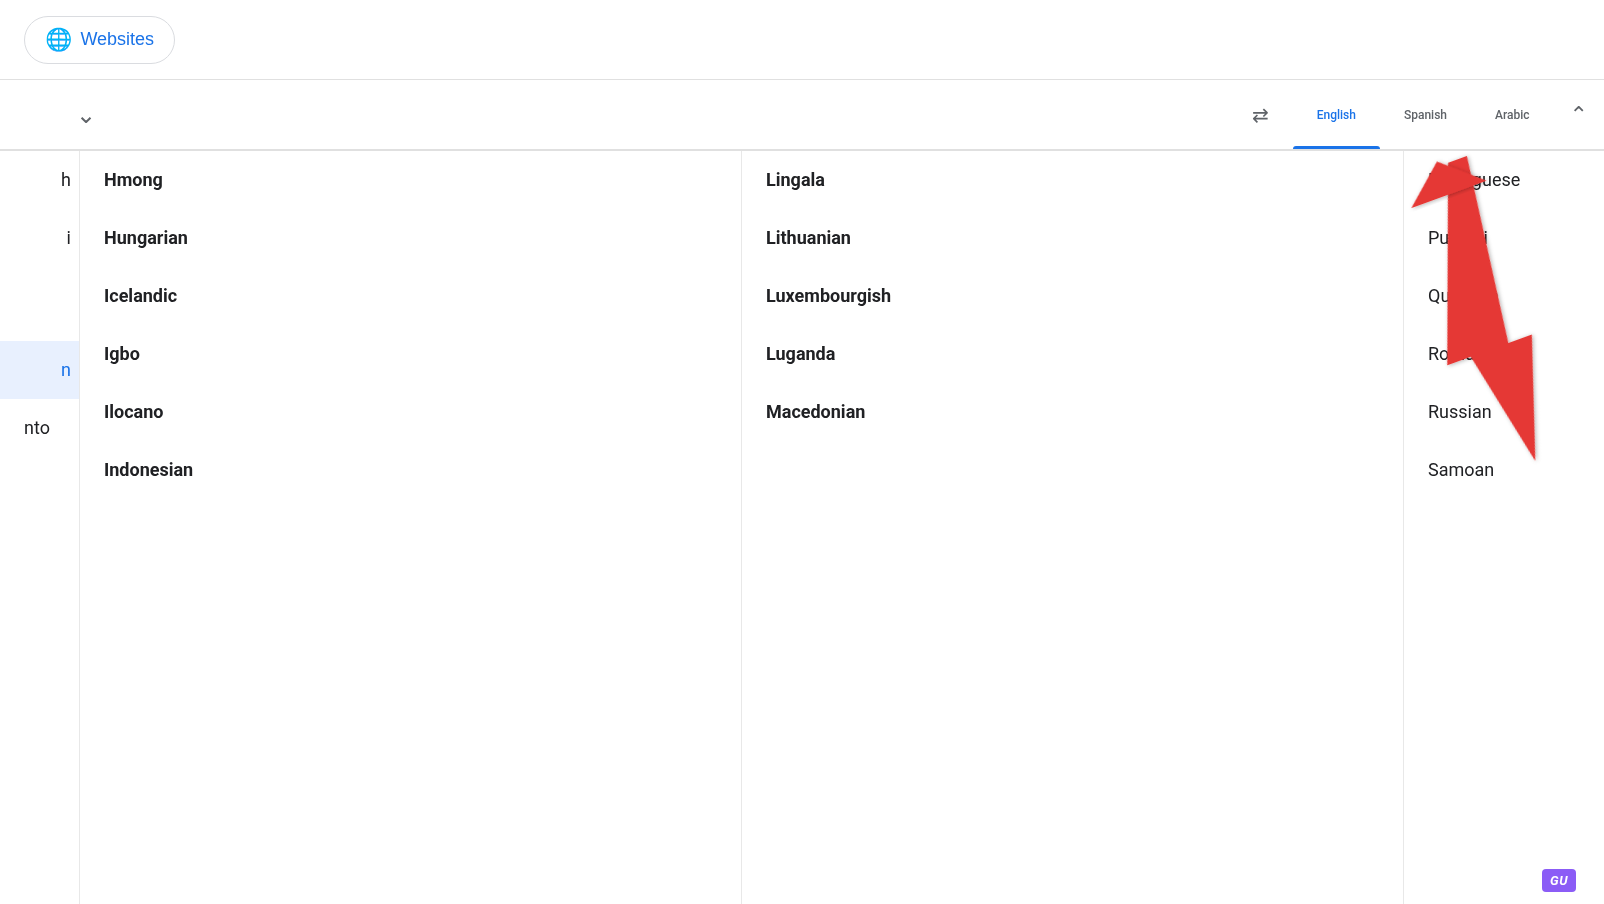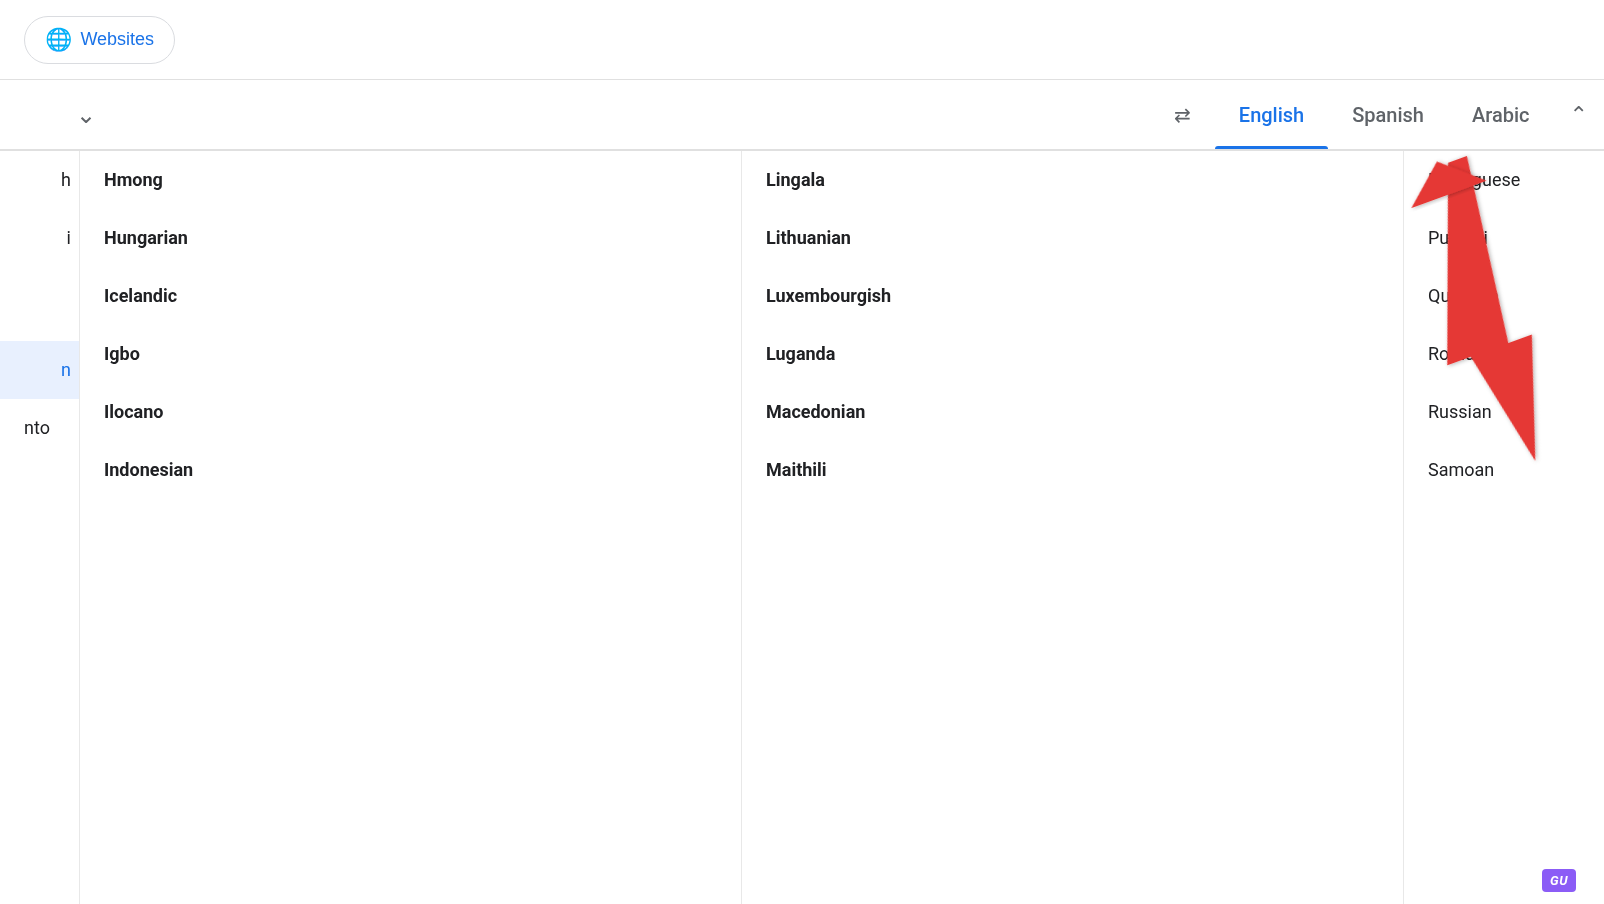--- a/index.html
+++ b/index.html
@@ -74,21 +74,21 @@
       display: flex;
       align-items: center;
       height: 100%;
     }
 
     .lang-tab {
       padding: 0 24px;
       height: 100%;
       display: flex;
       align-items: center;
-      font-size: 20px;
+      font-size: 12px;
       font-weight: 500;
       color: #5f6368;
       cursor: pointer;
       position: relative;
       white-space: nowrap;
       text-align: center;
     }
 
     .lang-tab.active {
       color: #1a73e8;
@@ -242,21 +242,20 @@
     <div class="lang-item">Ilocano</div>
     <div class="lang-item">Indonesian</div>
   </div>
 
   <div class="lang-col-inner">
     <div class="lang-item">Lingala</div>
     <div class="lang-item">Lithuanian</div>
     <div class="lang-item">Luxembourgish</div>
     <div class="lang-item">Luganda</div>
     <div class="lang-item">Macedonian</div>
-    <div class="lang-item">Maithili</div>
   </div>
 
   <div class="lang-col-partial-right">
     <div class="lang-item">Portuguese</div>
     <div class="lang-item">Punjabi</div>
     <div class="lang-item">Quechua</div>
     <div class="lang-item">Romanian</div>
     <div class="lang-item">Russian</div>
     <div class="lang-item">Samoan</div>
   </div>

